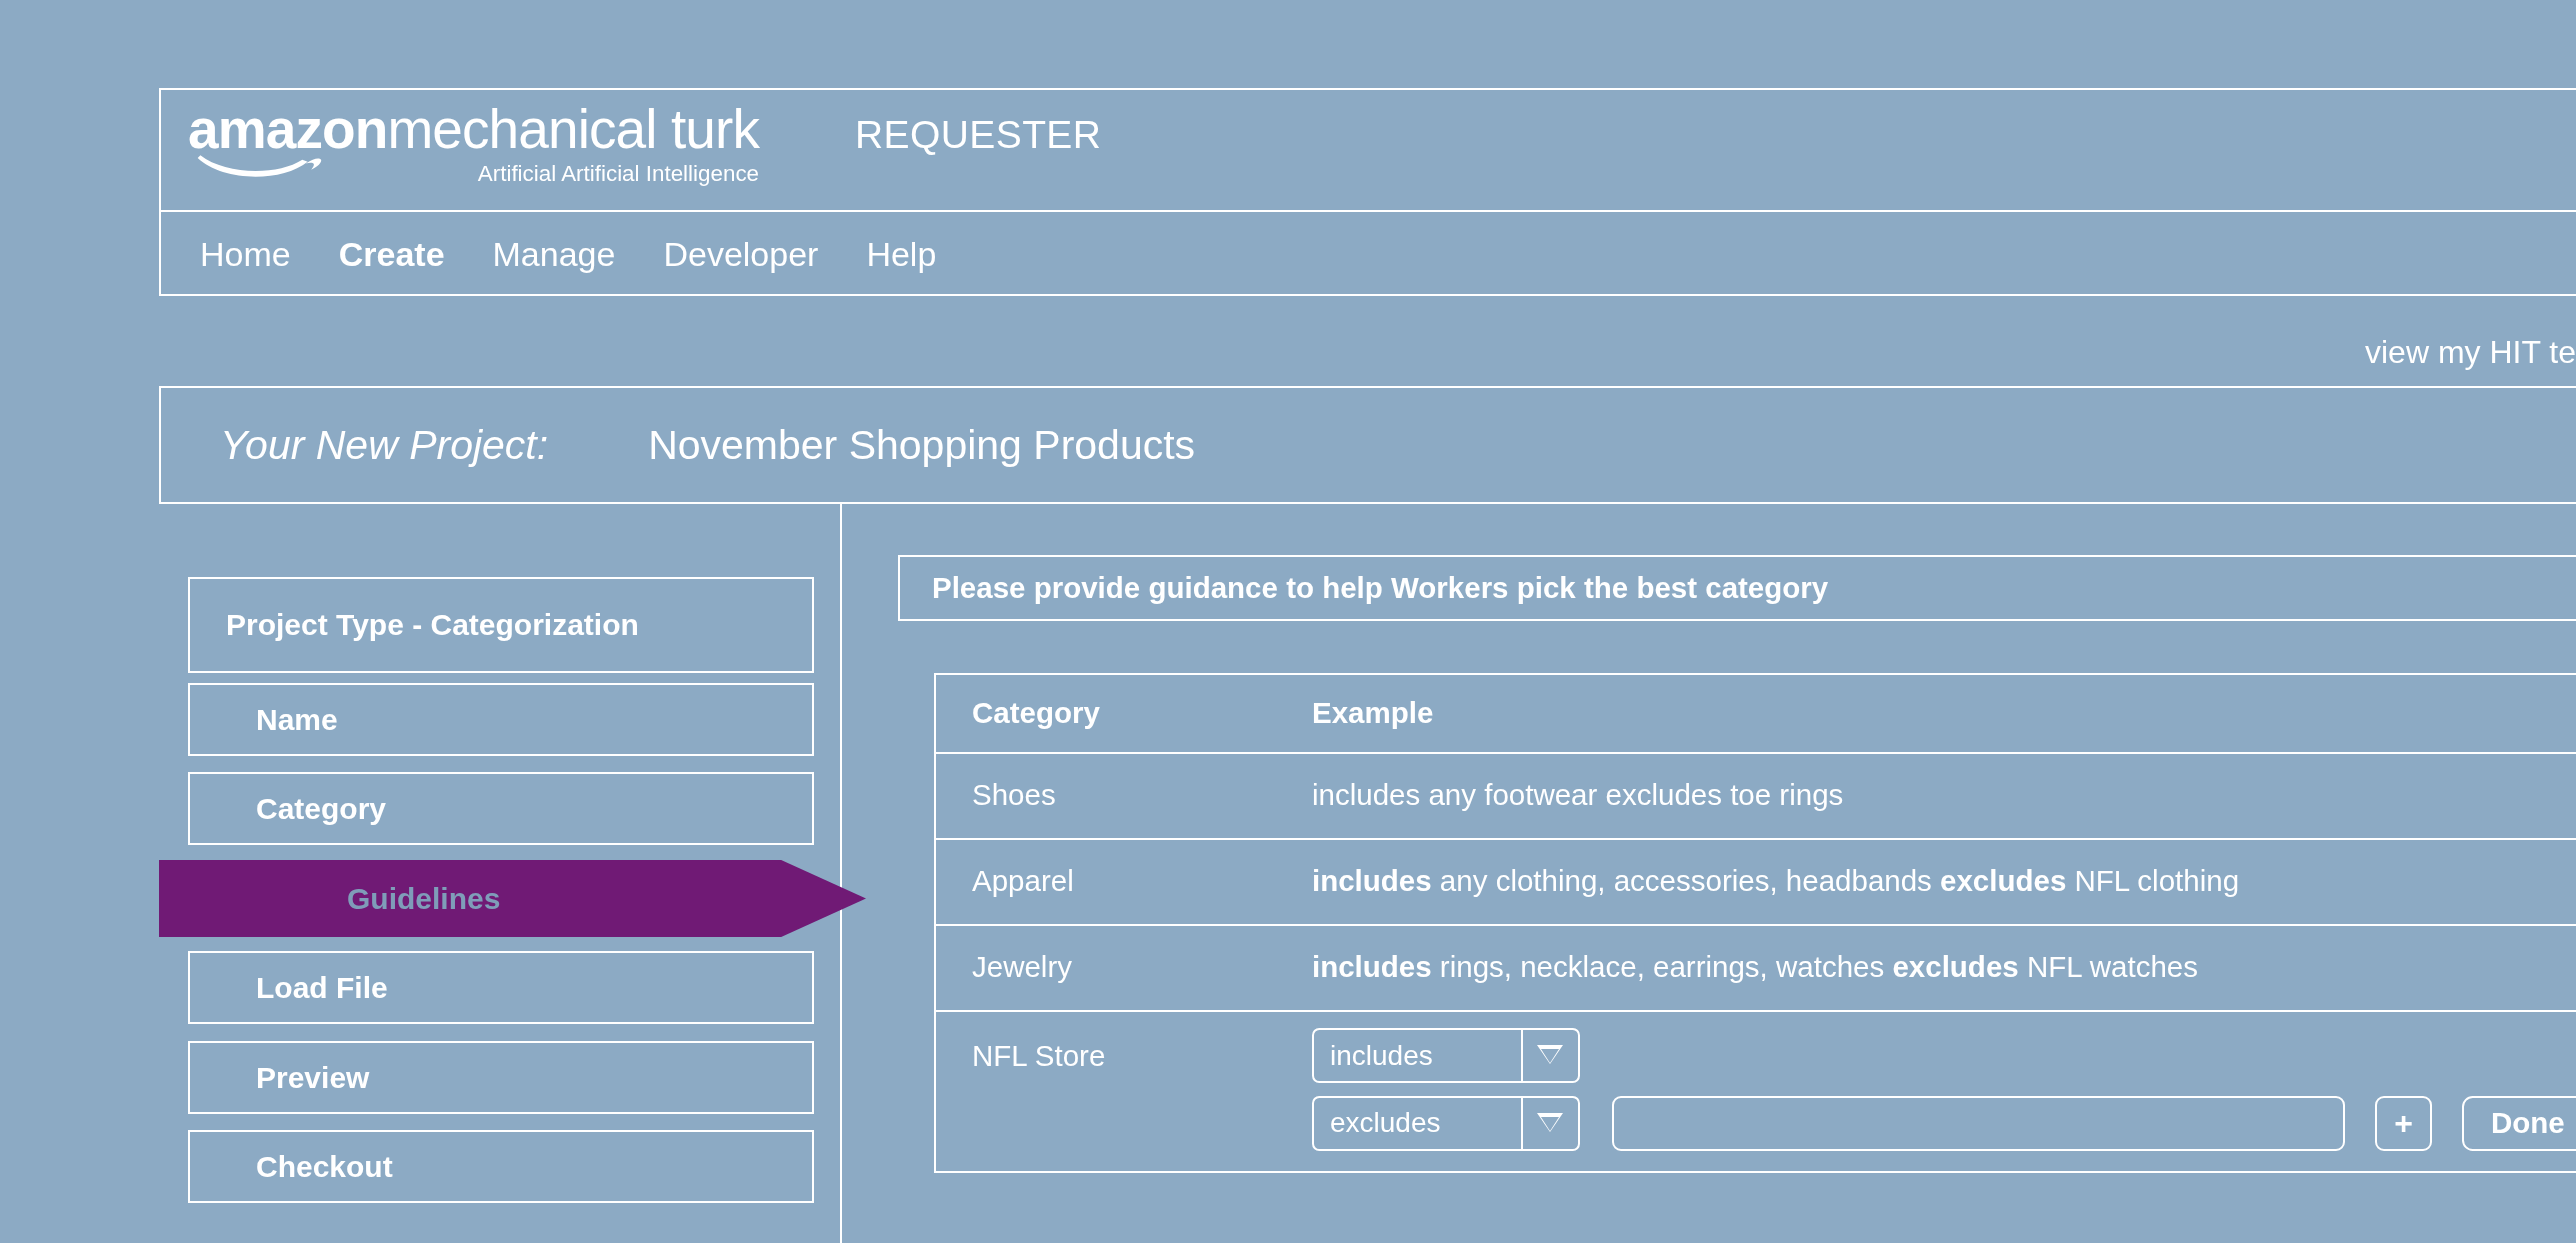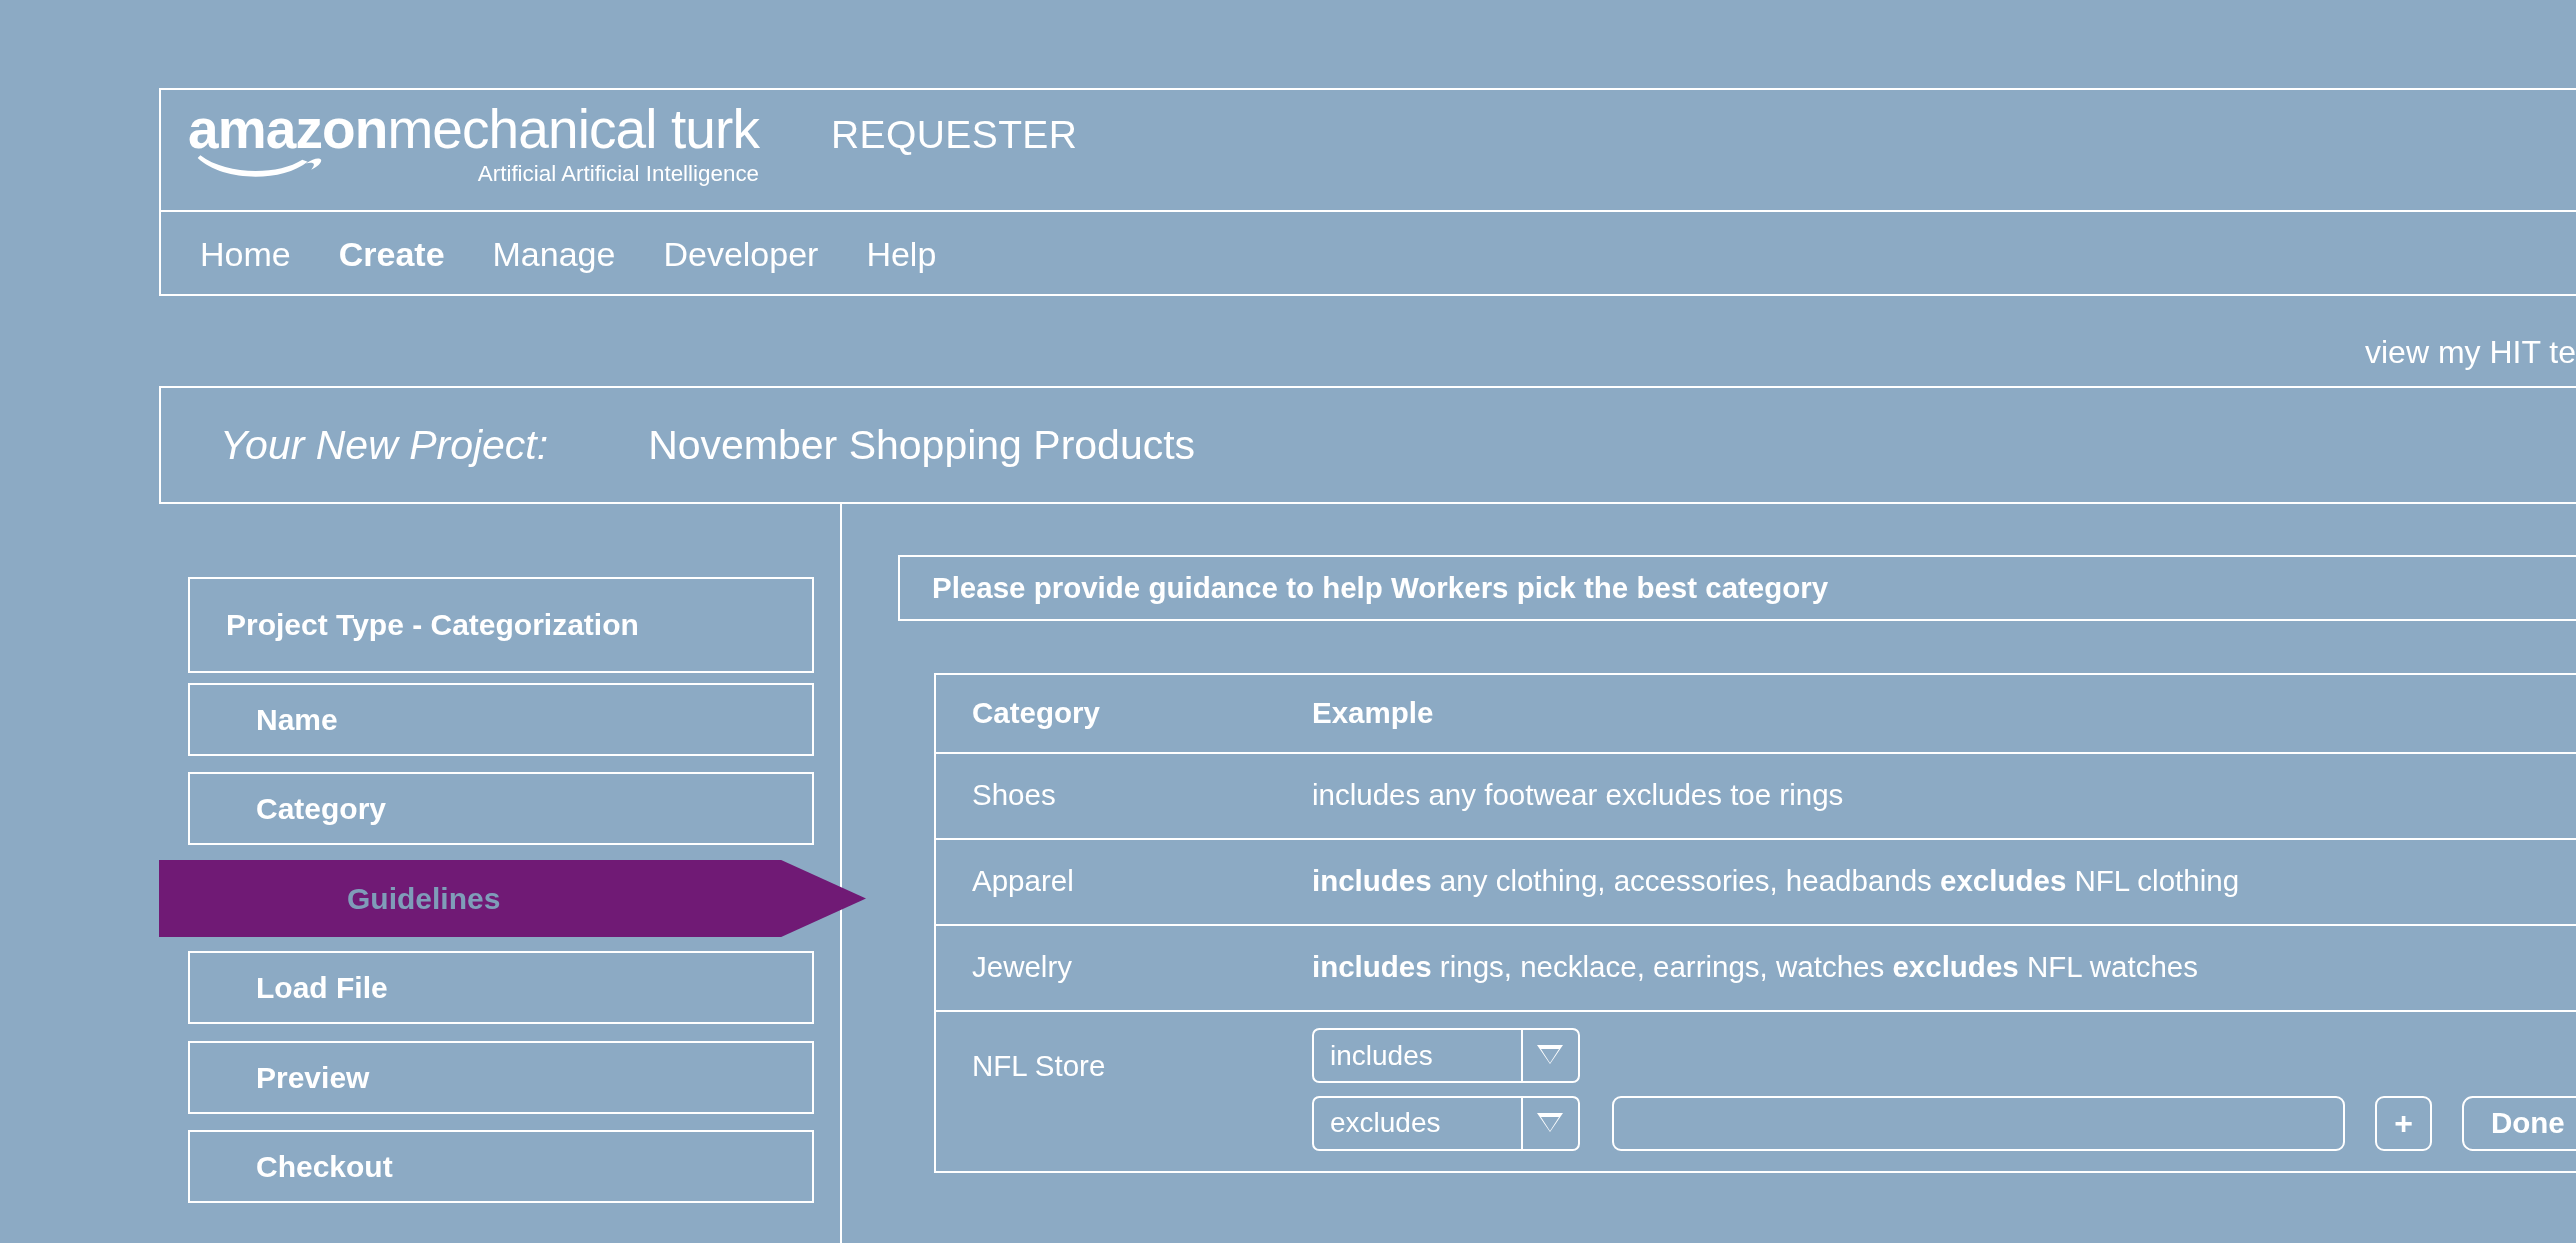--- a/index.html
+++ b/index.html
@@ -33,20 +33,21 @@
     border: 2.7px solid #ffffff;
     border-right: none;
     box-sizing: border-box;
   }
   .logo-row {
     position: absolute;
     left: 27px;
     top: 7.2px;
     display: flex;
     align-items: flex-start;
+    gap: 24px;
   }
   .logo-block {
     position: relative;
     padding-bottom: 5.4px;
   }
   .logo-wordmark {
     font-size: 55px;
     line-height: 64px;
     letter-spacing: -0.9px;
     white-space: nowrap;
@@ -260,21 +261,21 @@
   }
   .header-row .cell-cat,
   .header-row .cell-ex {
     font-weight: bold;
     padding-top: 19.7px;
   }
   .cell-ex b { font-weight: bold; }
 
   
   .trow.edit-row { min-height: 159px; padding-bottom: 7.2px; }
-  .edit-row .cell-cat { padding-top: 36px; }
+  .edit-row .cell-cat { padding-top: 26px; }
   .edit-stack {
     flex: 1 1 auto;
     padding-top: 16px;
   }
   .edit-line {
     display: flex;
     align-items: center;
     margin-bottom: 12.5px;
   }
   .select-box {

